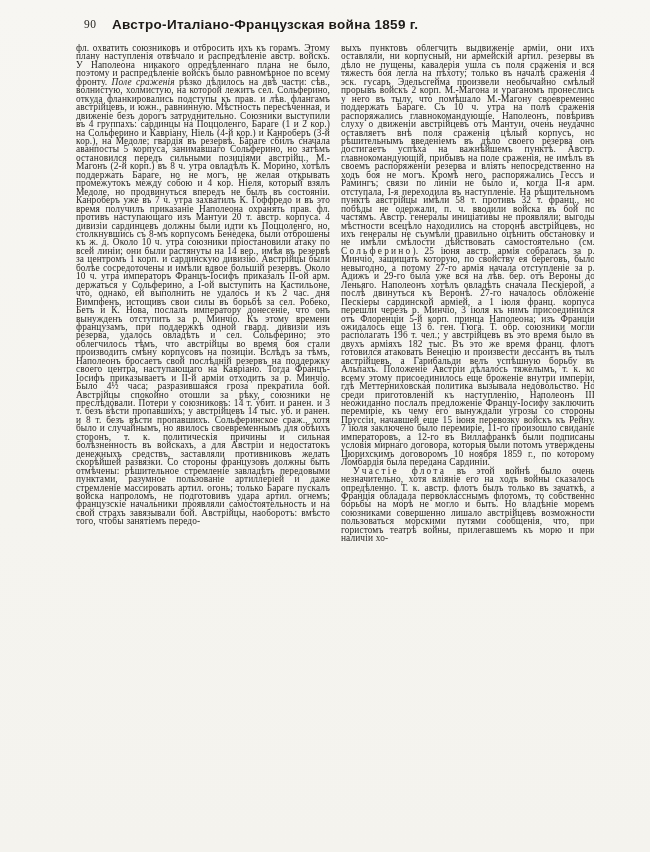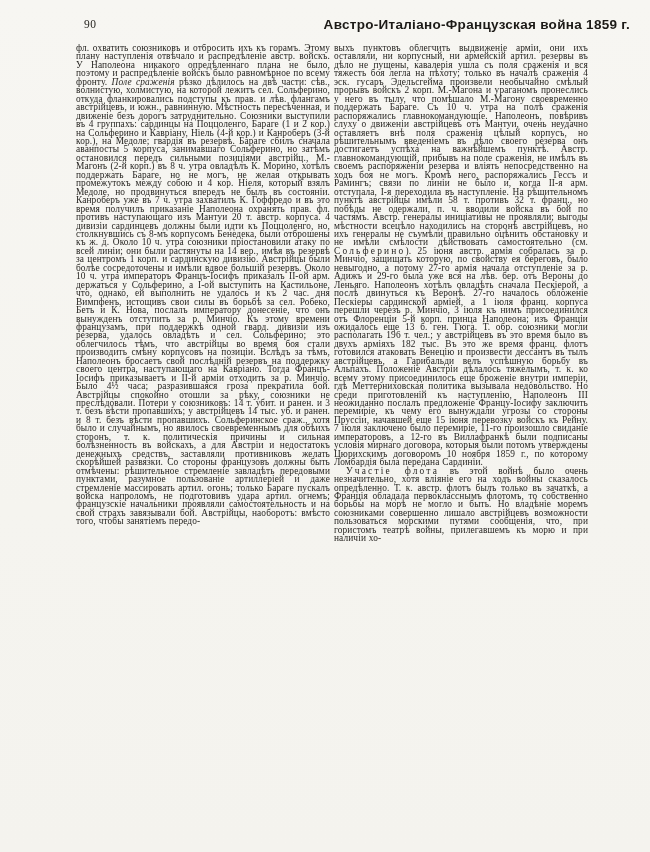--- a/index.html
+++ b/index.html
@@ -34,37 +34,37 @@
     top: 1px;
     font-size: 11.5px;
     letter-spacing: 0.5px;
     color: #262420;
   }
   .page-title {
     position: absolute;
     left: 0;
     right: 0;
     top: 0;
-    text-align: right;
+    text-align: left;
     transform: translateX(36px);
     font-family: "Liberation Sans", "DejaVu Sans", sans-serif;
     font-weight: 700;
     font-size: 13.5px;
     letter-spacing: 0.3px;
     color: #1c1a17;
     white-space: nowrap;
   }
   .text-block {
     position: absolute;
     top: 44px;
     left: 76px;
     width: 518px;
     height: 742px;
     display: flex;
-    gap: 4px;
+    gap: 11px;
     overflow: hidden;
   }
   .col {
     width: 254px;
     flex: 0 0 254px;
     overflow: hidden;
     height: 100%;
   }
   .col p {
     margin: 0;

